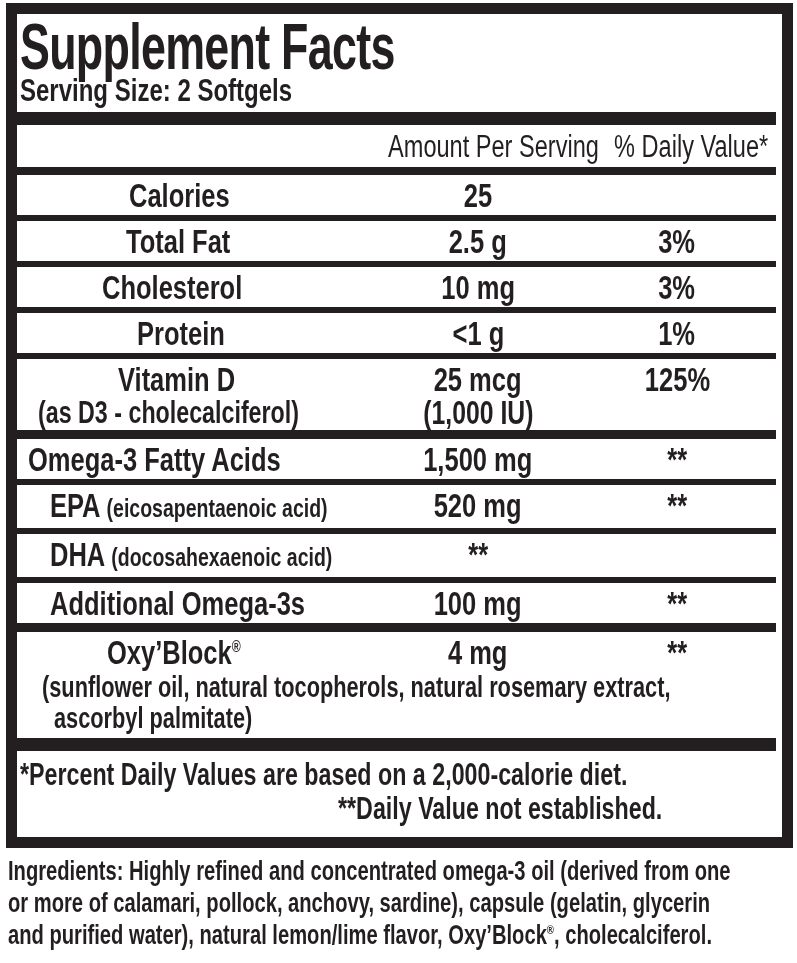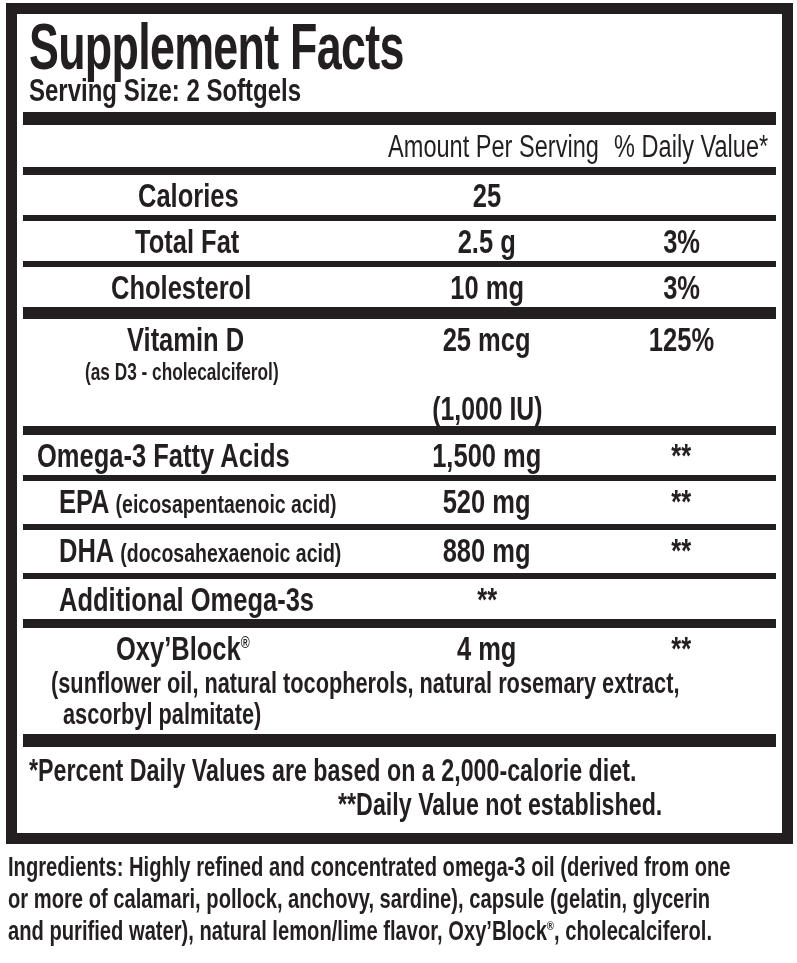--- a/index.html
+++ b/index.html
@@ -16,42 +16,42 @@
   .cx  { display: inline-block; transform: scaleX(.75); transform-origin: 0 50%; white-space: nowrap; }
   .cxc { display: inline-block; transform: scaleX(.75); transform-origin: 50% 50%; white-space: nowrap; }
   .cxr { display: inline-block; transform: scaleX(.76); transform-origin: 100% 50%; white-space: nowrap; }
   .s70 { transform: scaleX(.70); }
   .s72 { transform: scaleX(.72); }
 
   .box {
     margin: 3px 4px 0 6px;
     border: 11px solid #231f20;
     background: #ffffff;
-    padding: 4px 12px 6px 12px;
+    padding: 4px 12px 6px 3px;
   }
 
   .title { font-size: 64px; line-height: 54px; font-weight: 700; letter-spacing: -1px; margin-top: 2px; }
   .serv  { font-size: 32px; line-height: 33px; font-weight: 700; }
 
   .bar { background: #231f20; margin: 0 -6px; }
   .bar-xl { height: 13px; }
   .bar-md { height: 8px; }
   .bar-sm { height: 6px; }
   .bar-th { height: 9px; }
   .bar-top { margin-top: 5px; }
 
   .hdr { text-align: right; font-size: 31px; font-weight: 400; line-height: 36px; padding: 4px 2px 2px 0; }
   .hgap { display: inline-block; width: 20px; }
 
   .row { display: grid; grid-template-columns: 352px 212px 1fr; padding: 2px 0; font-size: 34px; line-height: 36px; font-weight: 700; }
   .cname { text-align: center; }
   .camt, .cdv { text-align: center; }
   .indent { padding-left: 30px; }
-  .subline { padding-left: 18px; line-height: 31px; font-size: 23px; }
-  .subamt  { line-height: 31px; font-size: 33px; margin-top: 36px; }
+  .subline { padding-left: 18px; line-height: 31px; font-size: 31px; }
+  .subamt  { line-height: 31px; font-size: 33px; }
   .small { font-size: 26px; font-weight: 700; margin-left: 8px; }
 
   .reg { font-size: .48em; vertical-align: super; line-height: 0; }
 
   .note { font-size: 29px; line-height: 31px; font-weight: 700; }
   .n1 { padding-left: 22px; }
   .n2 { padding-left: 34px; padding-bottom: 4px; }
 
   .footnotes { padding: 7px 0 5px 0; text-align: right; }
   .fn { font-size: 31px; line-height: 34px; font-weight: 700; }
@@ -96,20 +96,25 @@
     </div>
     <div class="bar bar-sm"></div>
 
     <div class="row">
       <div class="cname"><span class="cx">Cholesterol</span></div>
       <div class="camt"><span class="cxc">10 mg</span></div>
       <div class="cdv"><span class="cxc">3%</span></div>
     </div>
     <div class="bar bar-sm"></div>
 
+    <div class="row">
+      <div class="cname"><span class="cx">Protein</span></div>
+      <div class="camt"><span class="cxc">&lt;1 g</span></div>
+      <div class="cdv"><span class="cxc">1%</span></div>
+    </div>
     <div class="bar bar-sm"></div>
 
     <div class="row">
       <div class="cname">
         <div><span class="cx">Vitamin D</span></div>
         <div class="subline"><span class="cx">(as D3 - cholecalciferol)</span></div>
       </div>
       <div class="camt">
         <div><span class="cxc">25 mcg</span></div>
         <div class="subamt"><span class="cxc">(1,000 IU)</span></div>
@@ -127,27 +132,27 @@
 
     <div class="row">
       <div class="cname indent"><span class="cx"><span>EPA</span><span class="small">(eicosapentaenoic acid)</span></span></div>
       <div class="camt"><span class="cxc">520 mg</span></div>
       <div class="cdv"><span class="cxc">**</span></div>
     </div>
     <div class="bar bar-sm"></div>
 
     <div class="row">
       <div class="cname indent"><span class="cx"><span>DHA</span><span class="small">(docosahexaenoic acid)</span></span></div>
-      <div class="camt"><span class="cxc">880 mg</span></div>
       <div class="cdv"><span class="cxc">**</span></div>
     </div>
     <div class="bar bar-sm"></div>
 
     <div class="row">
       <div class="cname indent"><span class="cx">Additional Omega-3s</span></div>
+      <div class="camt"><span class="cxc">100 mg</span></div>
       <div class="cdv"><span class="cxc">**</span></div>
     </div>
     <div class="bar bar-th"></div>
 
     <div>
       <div class="row">
         <div class="cname"><span class="cx"><span>Oxy’Block</span><sup class="reg">®</sup></span></div>
         <div class="camt"><span class="cxc">4 mg</span></div>
         <div class="cdv"><span class="cxc">**</span></div>
       </div>

